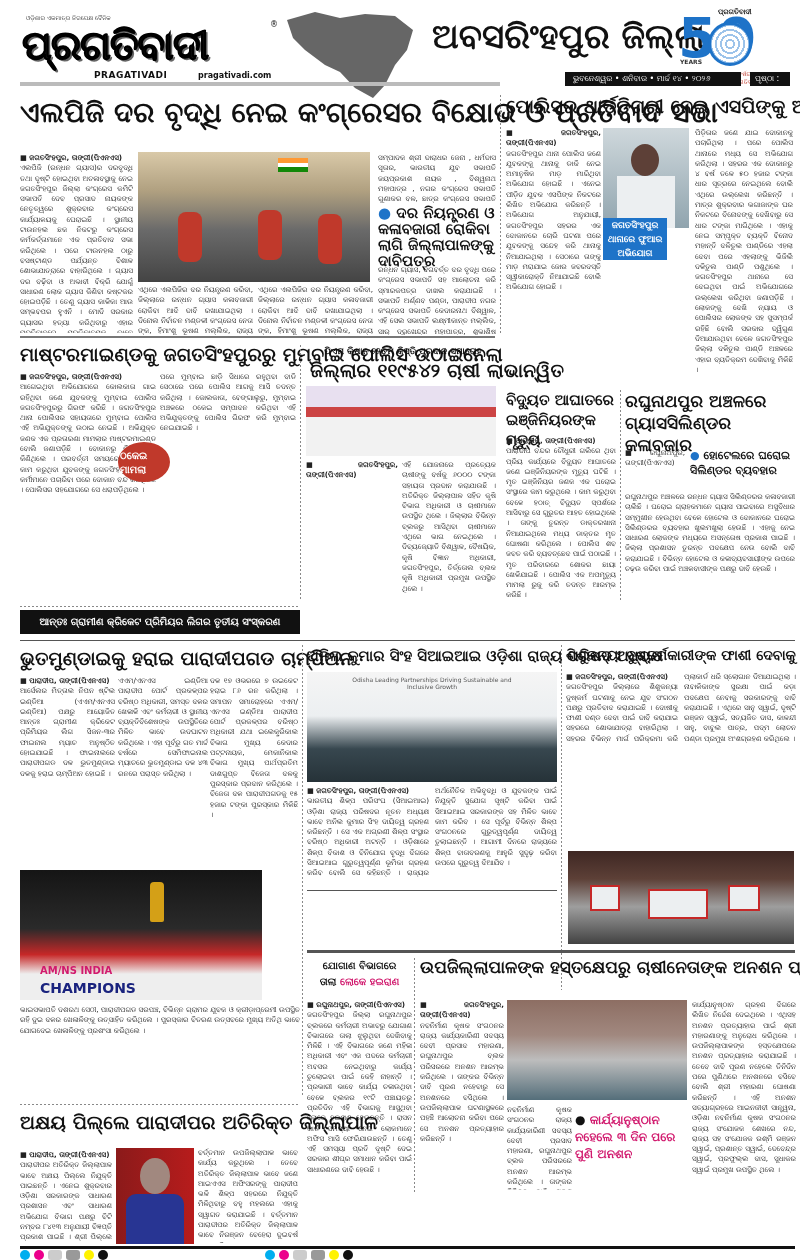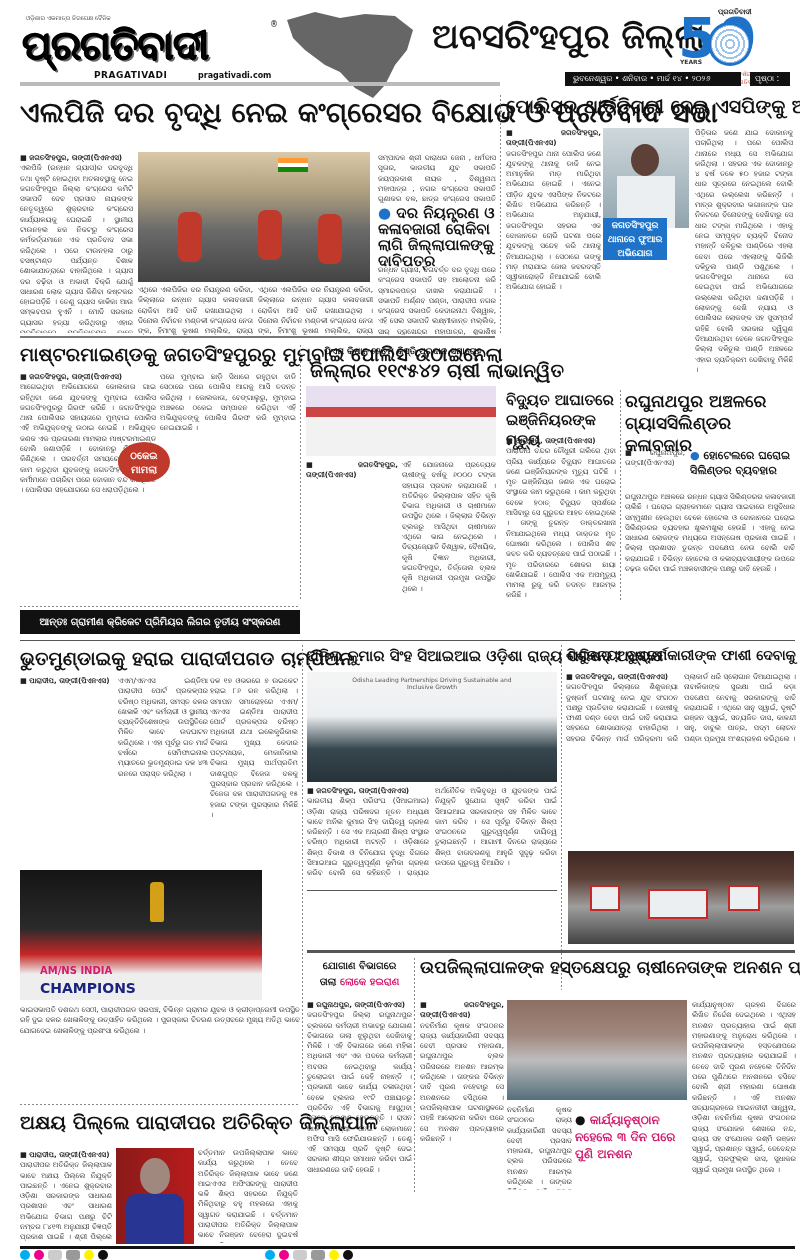--- a/index.html
+++ b/index.html
@@ -24,21 +24,21 @@
 .pagebar{left:750px;top:72px;height:14px;background:#111;color:#fff;font-size:8px;line-height:14px;padding:0 5px;width:40px}
 .h1{font-weight:bold;white-space:nowrap;color:#111;line-height:1.1}
 .col-text{font-size:7.2px;line-height:10.3px;color:#222;text-align:justify;overflow:hidden}
 .dateline{font-size:7.2px;font-weight:bold}
 .photo{background:#8a8a8a;overflow:hidden}
 .hline{height:1px;background:#555}
 .vline{width:1px;background:repeating-linear-gradient(#888 0 2px,transparent 2px 4px)}
 .dotline{height:1px;background:repeating-linear-gradient(90deg,#888 0 2px,transparent 2px 4px)}
 .bullet{color:#1e73c8}
 .pink{color:#d11a6e}
-.redbox{border:2px solid #c0392b;border-radius:50%;background:#c0392b;color:#fff;font-weight:bold;text-align:center}
+.redbox{border:2px solid #c0392b;border-radius:50%;background:#c0392b;color:#fff;font-weight:bold;text-align:left}
 .caption-bar{background:#1e73c8;color:#fff;font-size:9px;font-weight:bold;text-align:center;line-height:14px}
 .regmarks{display:flex;gap:4px;align-items:center}
 .regmarks span{display:inline-block;width:10px;height:10px;border-radius:50%}
 .sub{font-size:9px;font-weight:bold;text-align:center}
 </style>
 </head>
 <body>
 
 <div class="abs masthead-logo">
   <div class="tagline">ଓଡ଼ିଶାର ଏକମାତ୍ର ନିରପେକ୍ଷ ଦୈନିକ</div>
@@ -129,20 +129,21 @@
 </div>
 <div class="abs col-text" style="left:625px;top:492px;width:170px;height:108px">ରଘୁନାଥପୁର ଅଞ୍ଚଳରେ ରନ୍ଧନ ଗ୍ୟାସ ସିଲିଣ୍ଡରର କଳାବଜାରୀ ଚାଲିଛି । ଘରୋଇ ଗ୍ରାହକମାନେ ଗ୍ୟାସ ପାଇବାରେ ଅସୁବିଧାର ସମ୍ମୁଖୀନ ହେଉଥିବା ବେଳେ ହୋଟେଲ ଓ ଦୋକାନରେ ଘରୋଇ ସିଲିଣ୍ଡରର ବ୍ୟବହାର ଖୁଲମଖୁଲା ହେଉଛି । ଏହାକୁ ନେଇ ସାଧାରଣ ଲୋକଙ୍କ ମଧ୍ୟରେ ଅସନ୍ତୋଷ ପ୍ରକାଶ ପାଇଛି । ଜିଲ୍ଲା ପ୍ରଶାସନ ତୁରନ୍ତ ପଦକ୍ଷେପ ନେଉ ବୋଲି ଦାବି କରାଯାଇଛି । ବିଭିନ୍ନ ହୋଟେଲ ଓ କଳାବ୍ୟବସାୟୀଙ୍କ ଉପରେ ଚଢ଼ଉ କରିବା ପାଇଁ ଅଞ୍ଚଳବାସୀଙ୍କ ପକ୍ଷରୁ ଦାବି ହେଉଛି ।</div>
 
 <div class="abs dotline" style="left:20px;top:606px;width:280px"></div>
 <div class="abs hline" style="left:20px;top:640px;width:775px"></div>
 
 <div class="abs" style="left:20px;top:610px;width:280px;height:24px;background:#111;color:#fff;font-size:10px;font-weight:bold;line-height:24px;text-align:center">ଆନ୍ତଃ ଗ୍ରାମୀଣ କ୍ରିକେଟ ପ୍ରିମିୟର ଲିଗର ତୃତୀୟ ସଂସ୍କରଣ</div>
 <div class="abs h1" style="left:20px;top:648px;font-size:19px">ଭୁତମୁଣ୍ଡାଇକୁ ହରାଇ ପାରାଦୀପଗଡ ଚାମ୍ପିଅନ</div>
 <div class="abs col-text" style="left:20px;top:676px;width:95px;height:190px">
   <span class="dateline">■ ପାରାଦୀପ, ତାଙ୍ଗୀ(ପିଏନଏସ)</span><br>
+  <span>ଆର୍ସେଲର ମିତ୍ତାଲ ନିପନ ଷ୍ଟିଲ ଇଣ୍ଡିଆ (ଏଏମ/ଏନଏସ ଇଣ୍ଡିଆ) ପକ୍ଷରୁ ଆୟୋଜିତ ଆନ୍ତଃ ଗ୍ରାମୀଣ କ୍ରିକେଟ ପ୍ରିମିୟର ଲିଗ ସିଜନ-୩ର ଫାଇନାଲ ମ୍ୟାଚ ଅନୁଷ୍ଠିତ ହୋଇଯାଇଛି । ଫାଇନାଲରେ ପାରାଦୀପଗଡ ଦଳ ଭୁତମୁଣ୍ଡାଇ ଦଳକୁ ହରାଇ ଚାମ୍ପିଅନ ହୋଇଛି ।</span>
 </div>
 <div class="abs col-text" style="left:118px;top:676px;width:90px;height:190px">ଏଏମ/ଏନଏସ ଇଣ୍ଡିଆ ପାରାଦୀପ ପୋର୍ଟ ପ୍ରକଳ୍ପର ବରିଷ୍ଠ ଅଧିକାରୀ, ସମସ୍ତ ଦଳର ଖେଳାଳି ଏବଂ କର୍ମଚାରୀ ଓ ସ୍ଥାନୀୟ ବ୍ୟକ୍ତିବିଶେଷଙ୍କ ଉପସ୍ଥିତିରେ ମିଳିତ ଭାବେ ଉଦଘାଟନ କରିଥିଲେ । ଏହା ପୂର୍ବରୁ ଗତ ମାର୍ଚ୍ଚ ବର୍ଷରେ ସେମିଫାଇନାଲ ମ୍ୟାଚରେ ଭୁତମୁଣ୍ଡାଇ ଦଳ ୪୩ ରନରେ ପରାସ୍ତ କରିଥିଲା ।</div>
 <div class="abs col-text" style="left:210px;top:676px;width:88px;height:190px">ଦଳ ୧୭ ଓଭରରେ ୭ ଉଇକେଟ ହରାଇ ୮୬ ରନ କରିଥିଲା । ସମାପନ ସମାରୋହରେ ଏଏମ/ଏନଏସ ଇଣ୍ଡିଆ ପାରାଦୀପ ପୋର୍ଟ ପ୍ରକଳ୍ପର ବରିଷ୍ଠ ଅଧିକାରୀ ଯଥା ଇଲେକ୍ଟ୍ରିକାଲ ବିଭାଗ ମୁଖ୍ୟ କେଦାର ପଟ୍ଟନାୟକ, ମେକାନିକାଲ ବିଭାଗ ମୁଖ୍ୟ ପାର୍ଥପ୍ରତିମ ଦାଶଗୁପ୍ତ ବିଜେତା ଦଳକୁ ପୁରସ୍କାର ପ୍ରଦାନ କରିଥିଲେ । ବିଜେତା ଦଳ ପାରାଦୀପଗଡକୁ ୧୫ ହଜାର ଟଙ୍କା ପୁରସ୍କାର ମିଳିଛି ।</div>
 <div class="abs photo" style="left:20px;top:870px;width:242px;height:130px;background:linear-gradient(#151515 0%,#2a2a2a 45%,#c62828 65%,#eee 80%)">
   <div style="position:absolute;left:130px;top:12px;width:14px;height:40px;background:#d4a017;border-radius:4px 4px 2px 2px"></div>
   <div style="position:absolute;left:20px;top:95px;font-size:10px;font-weight:bold;color:#d11a6e">AM/NS INDIA</div>
   <div style="position:absolute;left:20px;top:110px;font-size:14px;font-weight:bold;color:#1a237e">CHAMPIONS</div>
 </div>
 <div class="abs col-text" style="left:20px;top:1005px;width:280px;height:88px">ଭାଇସଭାପତି ଦଶରଥ ସେଠୀ, ପାରାଦୀପଗଡ ସରପଞ୍ଚ, ବିଭିନ୍ନ ଗ୍ରାମର ଯୁବକ ଓ କ୍ରୀଡ଼ାପ୍ରେମୀ ଉପସ୍ଥିତ ରହି ଦୁଇ ଦଳର ଖେଳାଳିଙ୍କୁ ଉତ୍ସାହିତ କରିଥିଲେ । ପୁରସ୍କାର ବିତରଣ ଉତ୍ସବରେ ମୁଖ୍ୟ ଅତିଥି ଭାବେ ଯୋଗଦେଇ ଖେଳାଳିଙ୍କୁ ପ୍ରଶଂସା କରିଥିଲେ ।</div>
 <div class="abs vline" style="left:302px;top:645px;height:450px"></div>

